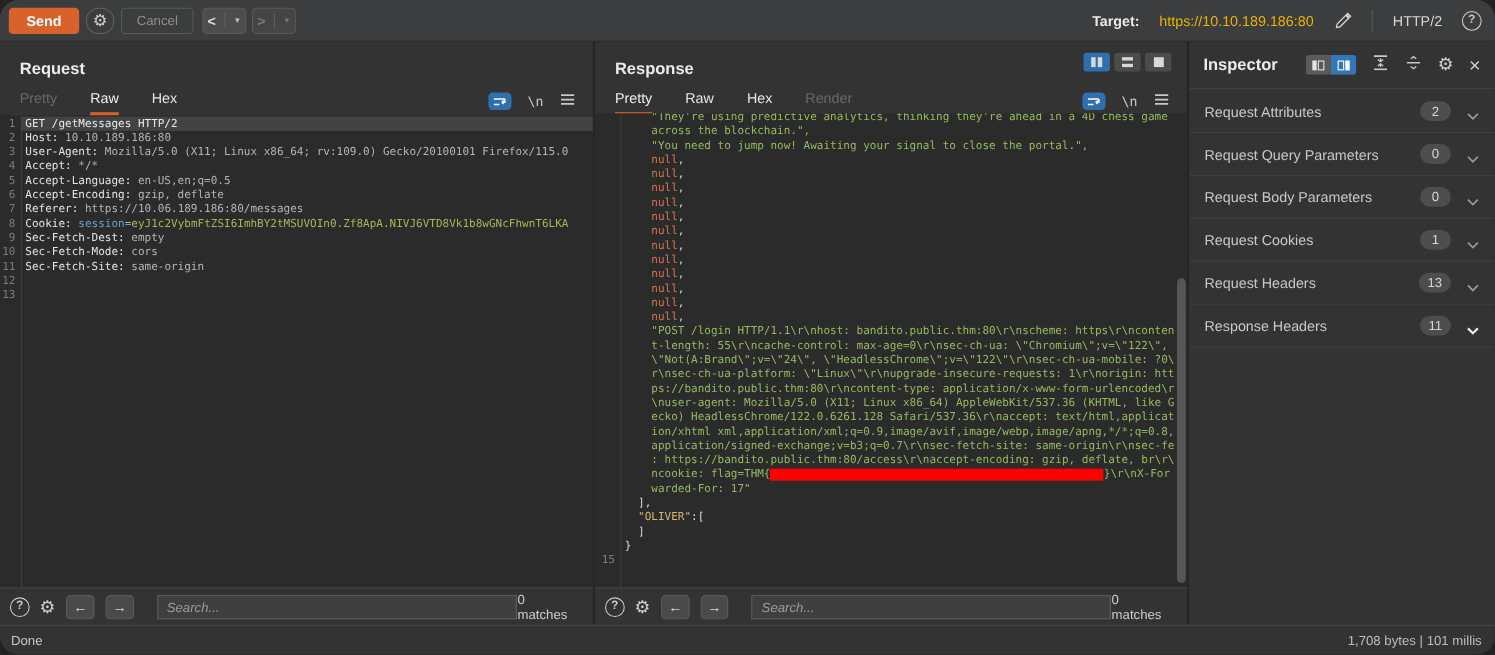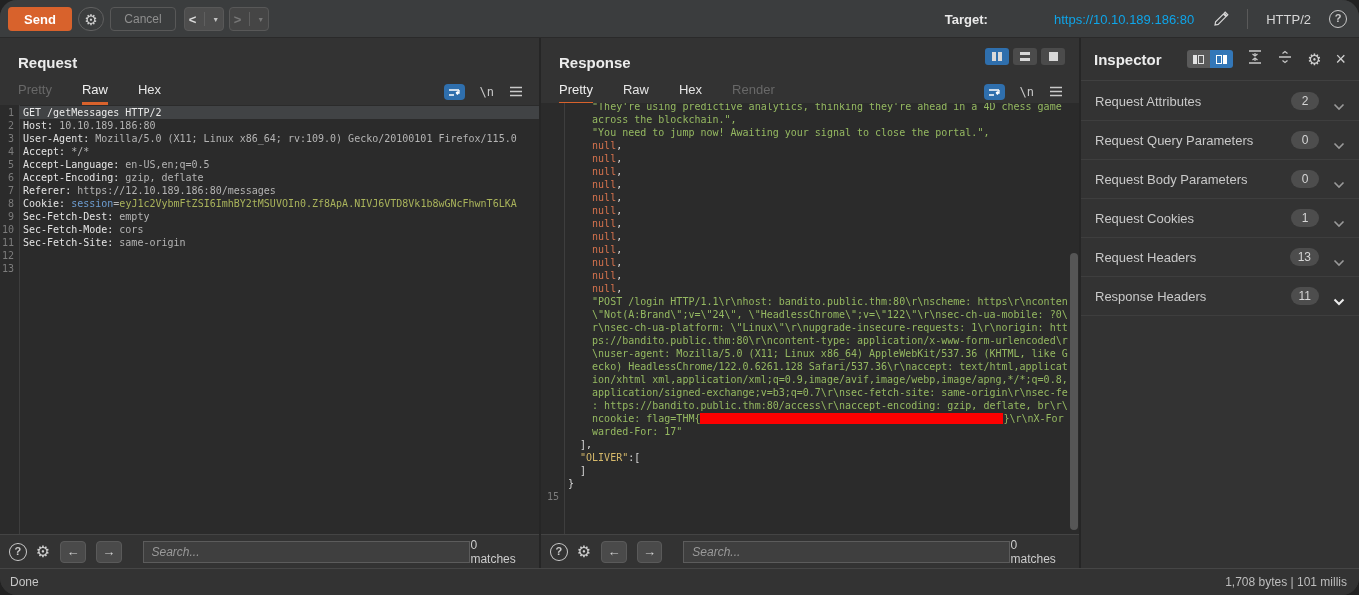--- a/index.html
+++ b/index.html
@@ -17,21 +17,21 @@
               border-radius:4px; color:#8f8f8f; font-size:12px; font-family:inherit; }
   .btn-nav { position:absolute; top:7px; width:40px; height:24px; background:#4d4d4d; border:1px solid #585858; border-radius:4px;
               display:flex; align-items:center; justify-content:space-around; }
   .btn-nav .main { font-size:13px; font-weight:bold; color:#dcdcdc; }
   .btn-nav .sep { width:1px; height:14px; background:#5f5f5f; }
   .btn-nav .dd { font-size:7px; color:#c3c3c3; }
   .btn-nav.disabled { background:#454545; }
   .btn-nav.disabled .main, .btn-nav.disabled .dd { color:#777; }
   .tb-right { position:absolute; right:12px; top:0; height:38px; display:flex; align-items:center; gap:18px; }
   .target-label { font-weight:bold; font-size:13px; color:#eaeaea; }
-  .target-url { font-size:13px; color:#0ea5e9;margin-left:48px; }
+  .target-url { font-size:13px; color:#eab308; }
   .tb-sep { width:1px; height:20px; background:#5a5a5a; }
   .proto { font-size:13px; color:#d6d6d6; }
   .circle-icon { width:18px; height:18px; border:1.5px solid #c9c9c9; border-radius:50%; color:#c9c9c9;
                  font-size:11px; font-weight:bold; line-height:15px; text-align:center; }
   .pencil svg { display:block; }
 
   
   .panel { position:absolute; top:38px; height:530px; background:#333333; }
   .panel-request { left:0; width:539px; }
   .panel-response { left:541px; width:538px; }
@@ -168,21 +168,21 @@
     </div>
     <div class="editor">
       <div class="gutter-line" style="left:19px;"></div>
       <div class="code" id="request-code" style="margin-top:1px;">
           <div class="code-line hl"><span class="gutter-cell">1</span><span class="line-content"><span class="pl">GET /getMessages HTTP/2</span></span></div>
           <div class="code-line"><span class="gutter-cell">2</span><span class="line-content"><span class="hn">Host:</span><span class="hv"> 10.10.189.186:80</span></span></div>
           <div class="code-line"><span class="gutter-cell">3</span><span class="line-content"><span class="hn">User-Agent:</span><span class="hv"> Mozilla/5.0 (X11; Linux x86_64; rv:109.0) Gecko/20100101 Firefox/115.0</span></span></div>
           <div class="code-line"><span class="gutter-cell">4</span><span class="line-content"><span class="hn">Accept:</span><span class="hv"> */*</span></span></div>
           <div class="code-line"><span class="gutter-cell">5</span><span class="line-content"><span class="hn">Accept-Language:</span><span class="hv"> en-US,en;q=0.5</span></span></div>
           <div class="code-line"><span class="gutter-cell">6</span><span class="line-content"><span class="hn">Accept-Encoding:</span><span class="hv"> gzip, deflate</span></span></div>
-          <div class="code-line"><span class="gutter-cell">7</span><span class="line-content"><span class="hn">Referer:</span><span class="hv"> https://12.10.189.186:80/messages</span></span></div>
+          <div class="code-line"><span class="gutter-cell">7</span><span class="line-content"><span class="hn">Referer:</span><span class="hv"> https://10.06.189.186:80/messages</span></span></div>
           <div class="code-line"><span class="gutter-cell">8</span><span class="line-content"><span class="hn">Cookie:</span><span class="ck"> session</span><span class="hv">=</span><span class="cv">eyJ1c2VybmFtZSI6ImhBY2tMSUVOIn0.Zf8ApA.NIVJ6VTD8Vk1b8wGNcFhwnT6LKA</span></span></div>
           <div class="code-line"><span class="gutter-cell">9</span><span class="line-content"><span class="hn">Sec-Fetch-Dest:</span><span class="hv"> empty</span></span></div>
           <div class="code-line"><span class="gutter-cell">10</span><span class="line-content"><span class="hn">Sec-Fetch-Mode:</span><span class="hv"> cors</span></span></div>
           <div class="code-line"><span class="gutter-cell">11</span><span class="line-content"><span class="hn">Sec-Fetch-Site:</span><span class="hv"> same-origin</span></span></div>
           <div class="code-line"><span class="gutter-cell">12</span><span class="line-content"></span></div>
           <div class="code-line"><span class="gutter-cell">13</span><span class="line-content"></span></div>
         </div>
     </div>
     <div class="searchbar">
       <span class="circle-icon">?</span>
@@ -242,20 +242,21 @@
           <div class="code-line"><span class="gutter-cell"></span><span class="line-content"><span class="nul">    null</span><span class="pun">,</span></span></div>
           <div class="code-line"><span class="gutter-cell"></span><span class="line-content"><span class="nul">    null</span><span class="pun">,</span></span></div>
           <div class="code-line"><span class="gutter-cell"></span><span class="line-content"><span class="nul">    null</span><span class="pun">,</span></span></div>
           <div class="code-line"><span class="gutter-cell"></span><span class="line-content"><span class="nul">    null</span><span class="pun">,</span></span></div>
           <div class="code-line"><span class="gutter-cell"></span><span class="line-content"><span class="nul">    null</span><span class="pun">,</span></span></div>
           <div class="code-line"><span class="gutter-cell"></span><span class="line-content"><span class="nul">    null</span><span class="pun">,</span></span></div>
           <div class="code-line"><span class="gutter-cell"></span><span class="line-content"><span class="nul">    null</span><span class="pun">,</span></span></div>
           <div class="code-line"><span class="gutter-cell"></span><span class="line-content"><span class="nul">    null</span><span class="pun">,</span></span></div>
           <div class="code-line"><span class="gutter-cell"></span><span class="line-content"><span class="nul">    null</span><span class="pun">,</span></span></div>
           <div class="code-line"><span class="gutter-cell"></span><span class="line-content"><span class="str">    "POST /login HTTP/1.1\r\nhost: bandito.public.thm:80\r\nscheme: https\r\nconten</span></span></div>
+          <div class="code-line"><span class="gutter-cell"></span><span class="line-content"><span class="str">    t-length: 55\r\ncache-control: max-age=0\r\nsec-ch-ua: \"Chromium\";v=\"122\",</span></span></div>
           <div class="code-line"><span class="gutter-cell"></span><span class="line-content"><span class="str">    \"Not(A:Brand\";v=\"24\", \"HeadlessChrome\";v=\"122\"\r\nsec-ch-ua-mobile: ?0\</span></span></div>
           <div class="code-line"><span class="gutter-cell"></span><span class="line-content"><span class="str">    r\nsec-ch-ua-platform: \"Linux\"\r\nupgrade-insecure-requests: 1\r\norigin: htt</span></span></div>
           <div class="code-line"><span class="gutter-cell"></span><span class="line-content"><span class="str">    ps://bandito.public.thm:80\r\ncontent-type: application/x-www-form-urlencoded\r</span></span></div>
           <div class="code-line"><span class="gutter-cell"></span><span class="line-content"><span class="str">    \nuser-agent: Mozilla/5.0 (X11; Linux x86_64) AppleWebKit/537.36 (KHTML, like G</span></span></div>
           <div class="code-line"><span class="gutter-cell"></span><span class="line-content"><span class="str">    ecko) HeadlessChrome/122.0.6261.128 Safari/537.36\r\naccept: text/html,applicat</span></span></div>
           <div class="code-line"><span class="gutter-cell"></span><span class="line-content"><span class="str">    ion/xhtml xml,application/xml;q=0.9,image/avif,image/webp,image/apng,*/*;q=0.8,</span></span></div>
           <div class="code-line"><span class="gutter-cell"></span><span class="line-content"><span class="str">    application/signed-exchange;v=b3;q=0.7\r\nsec-fetch-site: same-origin\r\nsec-fe</span></span></div>
           <div class="code-line"><span class="gutter-cell"></span><span class="line-content"><span class="str">    : https://bandito.public.thm:80/access\r\naccept-encoding: gzip, deflate, br\r\</span></span></div>
           <div class="code-line"><span class="gutter-cell"></span><span class="line-content"><span class="str">    ncookie: flag=THM{</span><span class="red"></span><span class="str">}\r\nX-For</span></span></div>
           <div class="code-line"><span class="gutter-cell"></span><span class="line-content"><span class="str">    warded-For: 17"</span></span></div>

